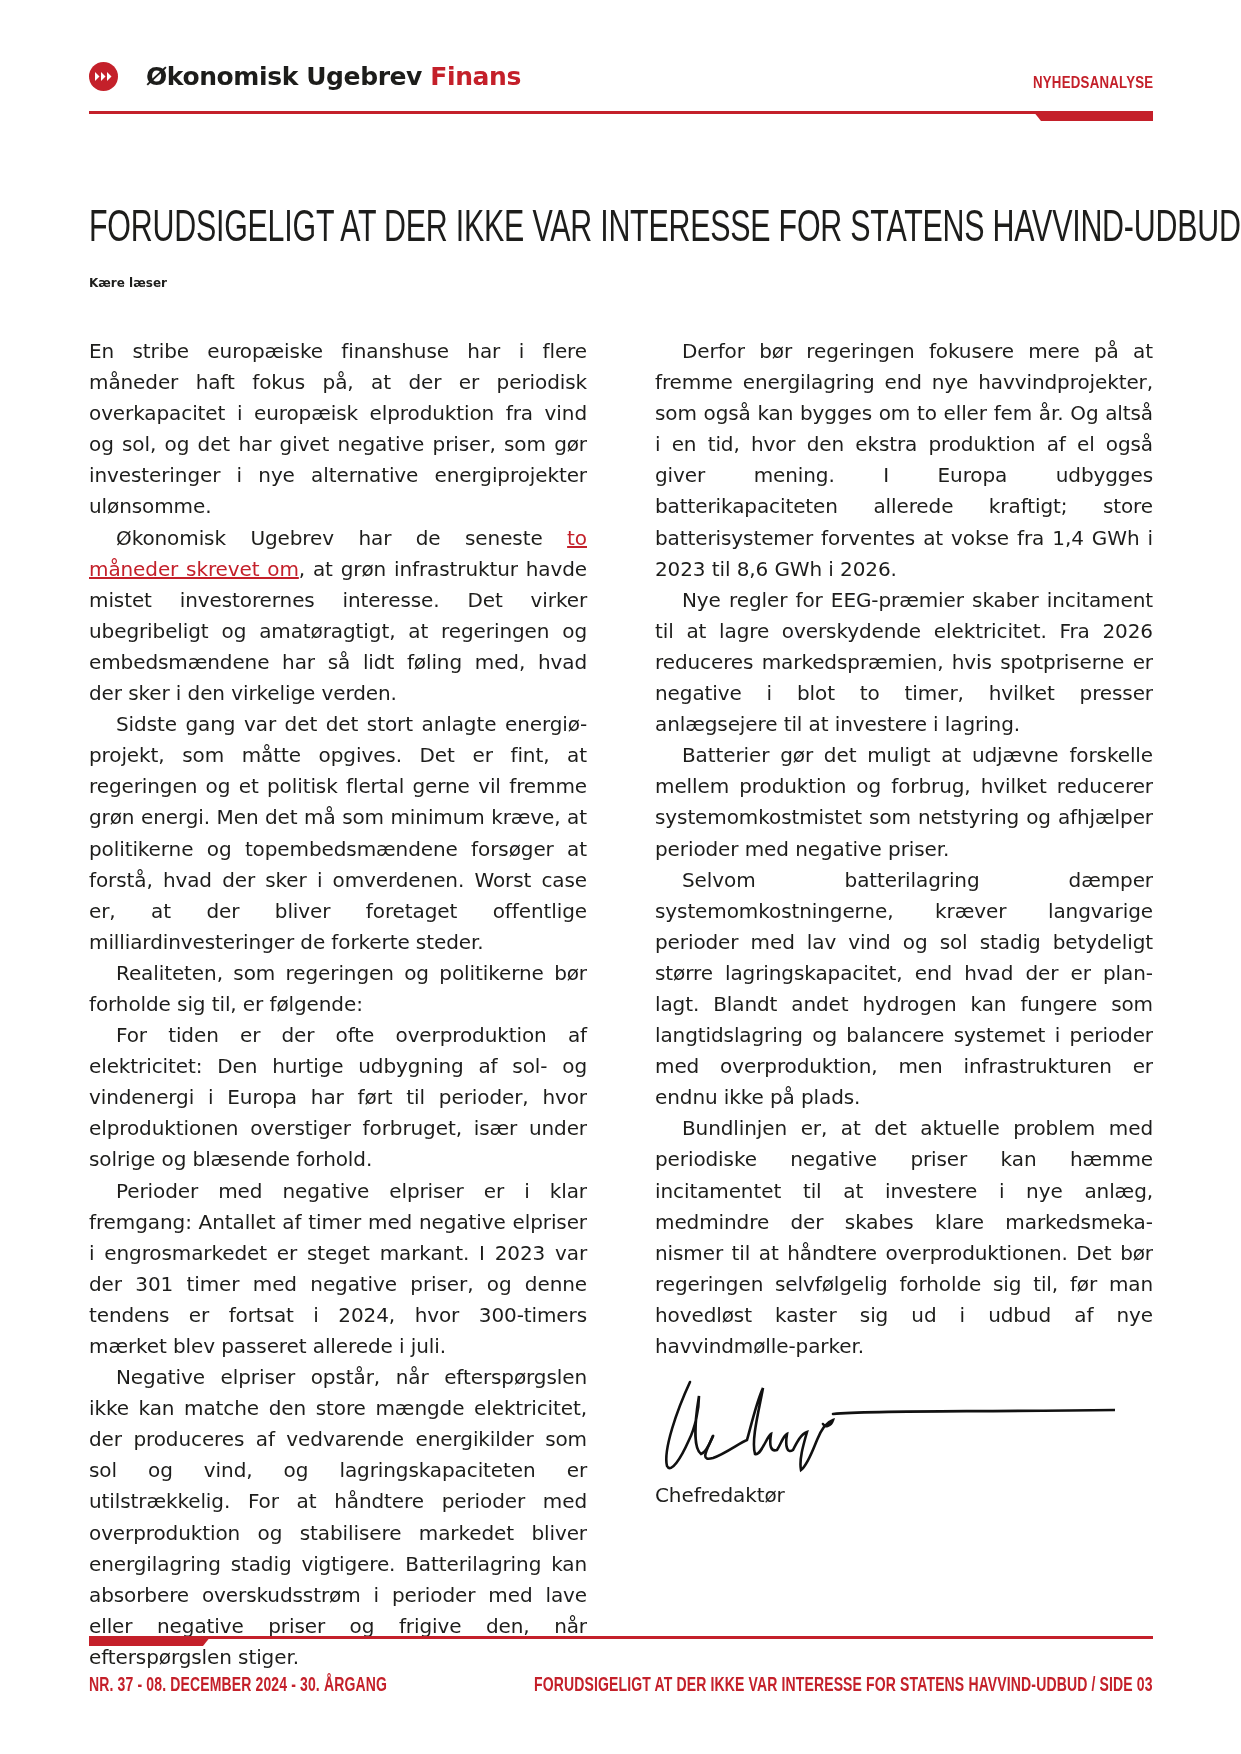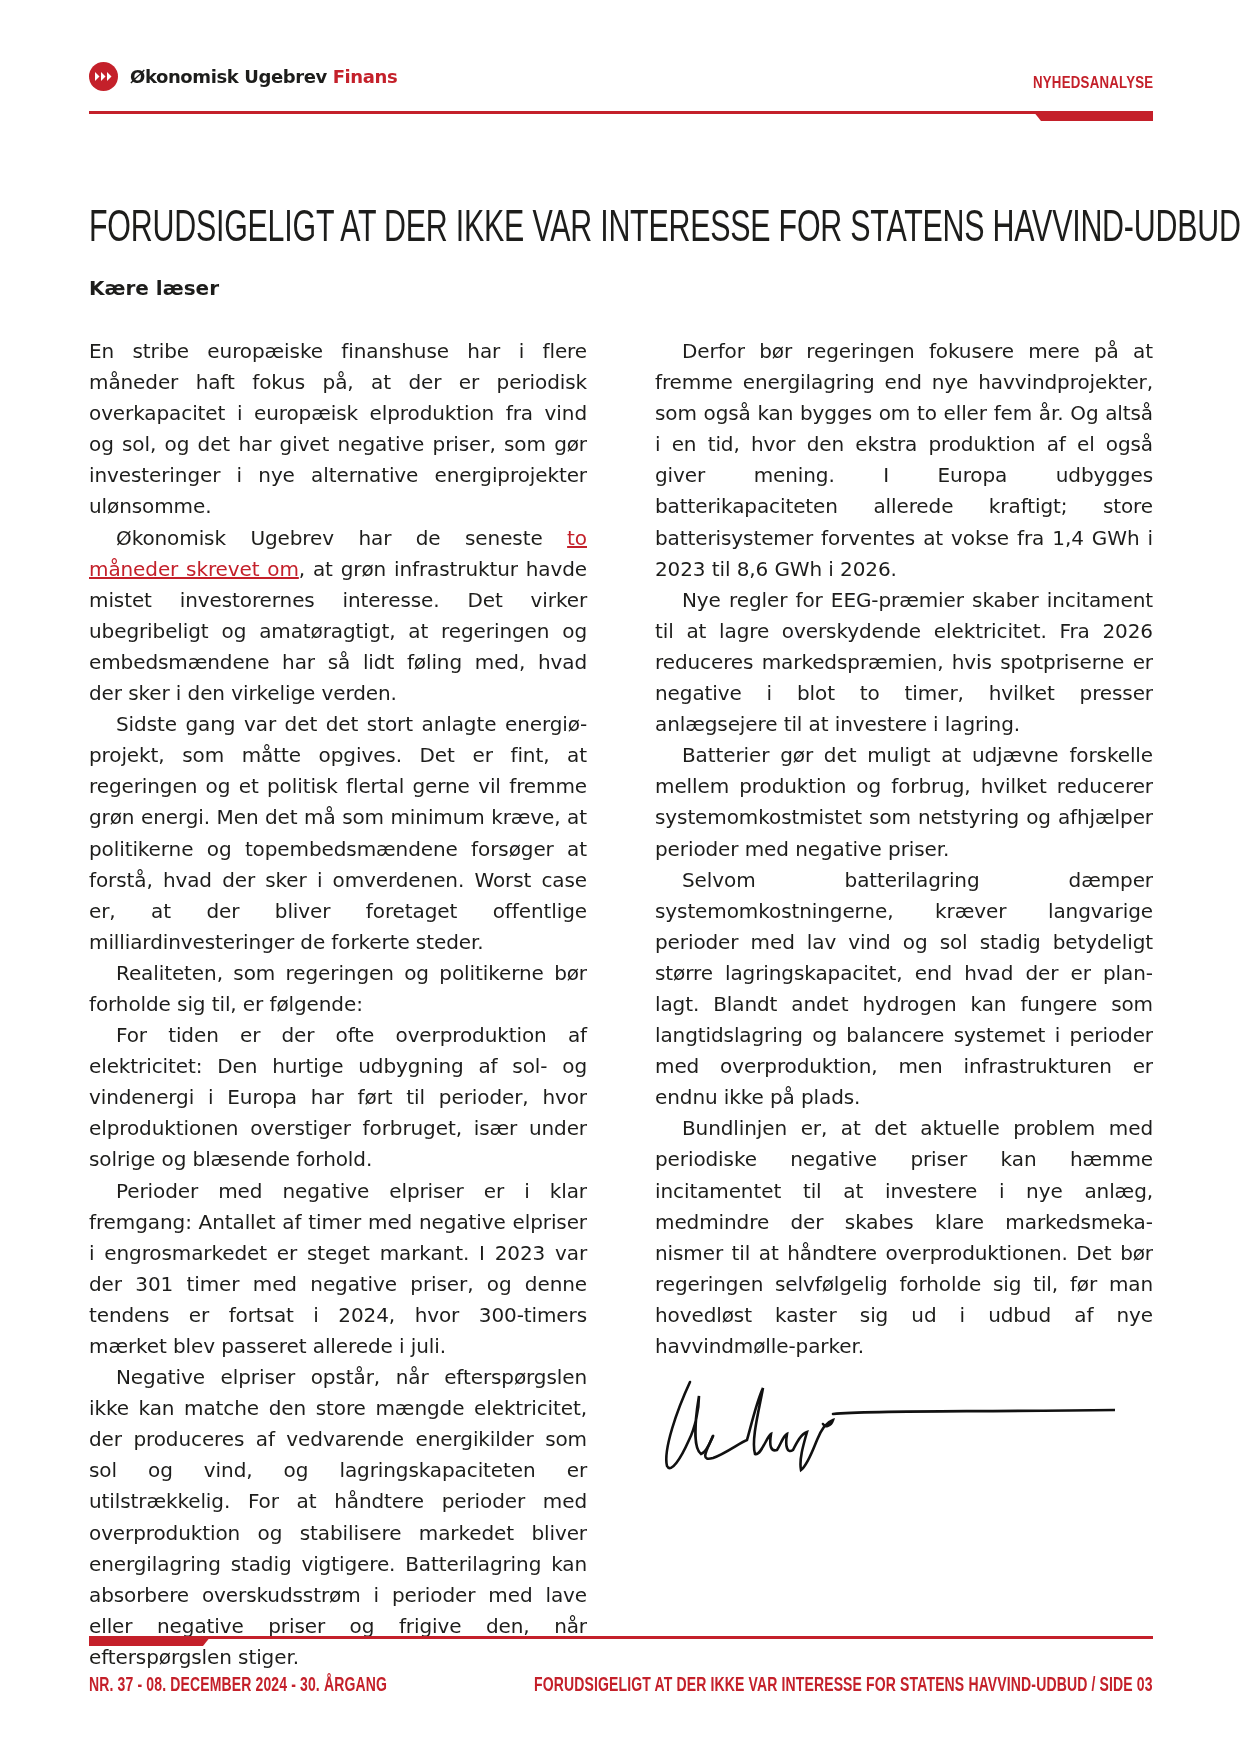--- a/index.html
+++ b/index.html
@@ -4,31 +4,31 @@
 <style>
   html, body { margin: 0; padding: 0; background: #ffffff; }
   body { width: 1241px; height: 1754px; position: relative; overflow: hidden; color: #1d1d1b; font-family: "DejaVu Sans", sans-serif; }
   .page { position: absolute; left: 0; top: 0; width: 1241px; height: 1754px; }
 
   
   .header { position: absolute; left: 89px; top: 62px; width: 1064px; height: 62px; }
   .logo { position: absolute; left: 0; top: 0; display: flex; align-items: center; }
   .logo-icon { width: 29px; height: 29px; border-radius: 50%; background: #c4202a; display: flex; align-items: center; justify-content: center; margin-right: 12px; }
   .logo-icon svg { width: 17px; height: 9px; }
-  .logo-text { font-family: "DejaVu Sans", sans-serif; font-weight: bold; font-size: 18px; letter-spacing: -0.4px; color: #1d1d1b; white-space: nowrap; }
+  .logo-text { font-family: "DejaVu Sans", sans-serif; font-weight: bold; font-size: 25px; letter-spacing: -0.4px; color: #1d1d1b; white-space: nowrap; margin-left: 16px; }
   .logo-accent { color: #c4202a; }
   .section-label { position: absolute; right: 0; top: 11px; font-family: "Liberation Sans", sans-serif; font-weight: bold; font-size: 17px; color: #c4202a; transform: scaleX(0.78); transform-origin: right center; letter-spacing: 0.3px; white-space: nowrap; }
   .header-rule { position: absolute; left: 0; top: 49px; width: 1064px; height: 3px; background: #c4202a; }
   .header-rule-thick { position: absolute; right: 0; top: 49px; width: 120px; height: 10px; background: #c4202a; clip-path: polygon(0 0, 100% 0, 100% 100%, 8px 100%); }
 
   
   .title { position: absolute; left: 89px; top: 172px; width: 1064px; font-family: "Liberation Sans", sans-serif; font-size: 44px; font-weight: normal; color: #1d1d1b; transform: scaleX(0.69); transform-origin: left top; white-space: nowrap; letter-spacing: -0.3px; }
 
   
-  .salutation { position: absolute; left: 89px; top: 276px; font-weight: bold; font-size: 20px; color: #1d1d1b; }
+  .salutation { position: absolute; left: 89px; top: 276px; font-weight: bold; font-size: 12px; color: #1d1d1b; }
 
   
   .col { position: absolute; top: 336px; width: 498px; font-size: 20px; line-height: 31.1px; text-align: justify; hyphens: manual; color: #1d1d1b; letter-spacing: -0.1px; }
   .col-left { left: 89px; }
   .col-right { left: 655px; top: 336px; }
   .col p { margin: 0; text-indent: 27px; }
   .col p.first { text-indent: 0; }
   .link { color: #c4202a; text-decoration: underline; }
 
   .closing { margin-top: 31px; text-indent: 0; }
@@ -81,20 +81,21 @@
     <p>Nye regler for EEG-præmier skaber incitament til at lagre overskydende elektricitet. Fra 2026 reduceres mar­kedspræmien, hvis spotpriserne er negative i blot to ti­mer, hvilket presser anlægsejere til at investere i lagring.</p>
     <p>Batterier gør det muligt at udjævne forskelle mellem produktion og forbrug, hvilket reducerer systemomkost­mistet som netstyring og afhjælper perioder med negati­ve priser.</p>
     <p>Selvom batterilagring dæmper systemomkostninger­ne, kræver langvarige perioder med lav vind og sol stadig betydeligt større lagringskapacitet, end hvad der er plan­lagt. Blandt andet hydrogen kan fungere som langtidslag­ring og balancere systemet i perioder med overproduk­tion, men infrastrukturen er endnu ikke på plads.</p>
     <p>Bundlinjen er, at det aktuelle problem med periodiske negative priser kan hæmme incitamentet til at investere i nye anlæg, medmindre der skabes klare markedsmeka­nismer til at håndtere overproduktionen. Det bør regerin­gen selvfølgelig forholde sig til, før man hovedløst kaster sig ud i udbud af nye havvindmølle-parker.</p>
 
     <svg class="signature" viewBox="0 0 460 110">
       <path d="M 35 12 C 22 40, 8 80, 12 96 C 16 104, 26 88, 34 70 C 40 58, 44 40, 44 26 C 40 50, 38 78, 46 84 C 52 82, 56 70, 58 66" fill="none" stroke="#111" stroke-width="2.6" stroke-linecap="round"></path>
       <path d="M 58 66 C 52 80, 44 92, 58 88 C 70 84, 86 72, 92 70 C 96 56, 102 30, 108 18 C 104 40, 96 70, 100 84 C 106 86, 112 66, 116 64 C 114 76, 116 82, 122 80 C 126 74, 128 66, 132 64 C 130 76, 132 84, 138 80 C 142 72, 146 64, 152 62 C 148 76, 144 90, 146 100 C 152 96, 158 80, 162 70 C 166 60, 172 52, 178 50 C 176 56, 170 58, 168 54" fill="none" stroke="#111" stroke-width="2.6" stroke-linecap="round"></path>
       <path d="M 178 44 C 220 40, 300 42, 460 40" fill="none" stroke="#111" stroke-width="2.6" stroke-linecap="round"></path>
     </svg>
+    <span class="sig-role">Chefredaktør</span>
   </div>
 
   <div class="footer-rule"></div>
   <div class="footer-rule-thick"></div>
   <div class="footer-left">NR. 37 - 08. DECEMBER 2024 - 30. ÅRGANG</div>
   <div class="footer-right">FORUDSIGELIGT AT DER IKKE VAR INTERESSE FOR STATENS HAVVIND-UDBUD / SIDE 03</div>
 
 </div>
 
 </body></html>

